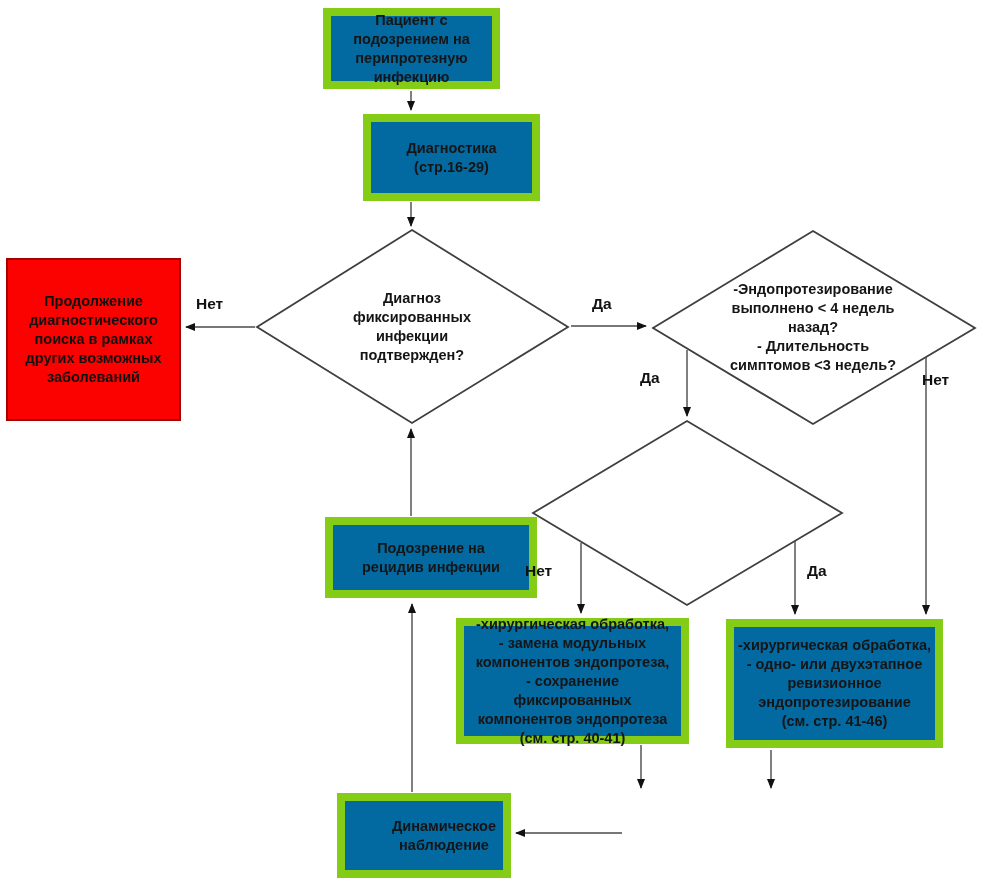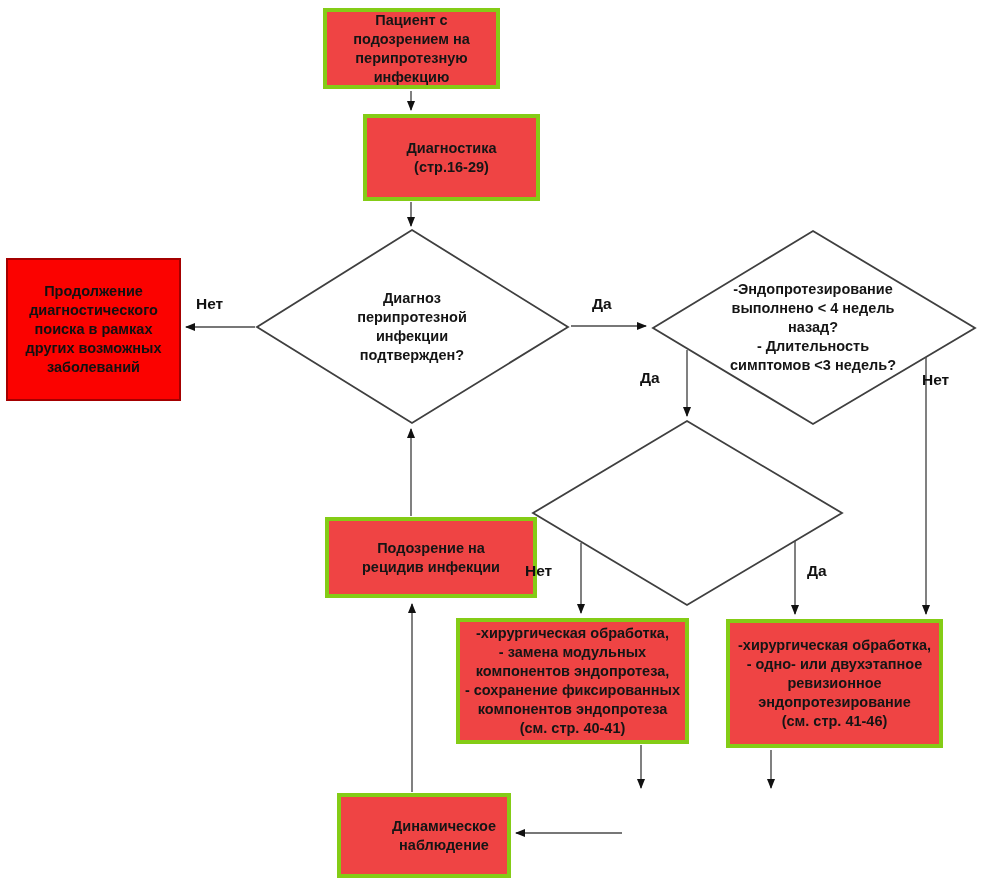--- a/index.html
+++ b/index.html
@@ -7,22 +7,22 @@
     position:relative;
     width:981px;height:882px;
     background:#ffffff;
     font-family:"Liberation Sans", sans-serif;
     overflow:hidden;
   }
   .layer{position:absolute;left:0;top:0;}
   .node{
     position:absolute;
     box-sizing:border-box;
-    background:#ef4444;
-    border:4px solid #84cc16;
+    background:#0369a1;
+    border:8px solid #84cc16;
     display:flex;align-items:center;justify-content:center;
     text-align:center;
     white-space:pre-line;
     font-size:14.5px;font-weight:700;color:#151515;
     line-height:19px;
     padding:2px;
   }
   .node.alert{
     background:#fb0200;
     border:2px solid #a40000;
@@ -74,21 +74,21 @@
   </svg>
 
   <div class="node" style="left:323px;top:8px;width:177px;height:81px;">Пациент с
 подозрением на
 перипротезную
 инфекцию</div>
 
   <div class="node" style="left:323px;top:114px;width:177px;height:87px;margin-left:40px;">Диагностика
 (стр.16-29)</div>
 
-  <div class="node alert" style="left:6px;top:258px;width:175px;height:143px;">Продолжение
+  <div class="node alert" style="left:6px;top:258px;width:175px;height:163px;">Продолжение
 диагностического
 поиска в рамках
 других возможных
 заболеваний</div>
 
   <div class="node" style="left:325px;top:517px;width:212px;height:81px;">Подозрение на
 рецидив инфекции</div>
 
   <div class="node" style="left:456px;top:618px;width:233px;height:126px;">-хирургическая обработка,
 - замена модульных
@@ -101,21 +101,21 @@
 - одно- или двухэтапное
 ревизионное
 эндопротезирование
 (см. стр. 41-46)</div>
 
   <div class="node" style="left:337px;top:793px;width:174px;height:85px;padding-left:42px;">Динамическое
 наблюдение</div>
 
 
   <div class="dtext" style="left:292px;top:267px;width:240px;height:120px;">Диагноз
-перипротезной
+фиксированных
 инфекции
 подтвержден?</div>
 
   <div class="dtext" style="left:688px;top:270px;width:250px;height:115px;">-Эндопротезирование
 выполнено &lt; 4 недель
 назад?
 - Длительность
 симптомов &lt;3 недель?</div>
 
 

